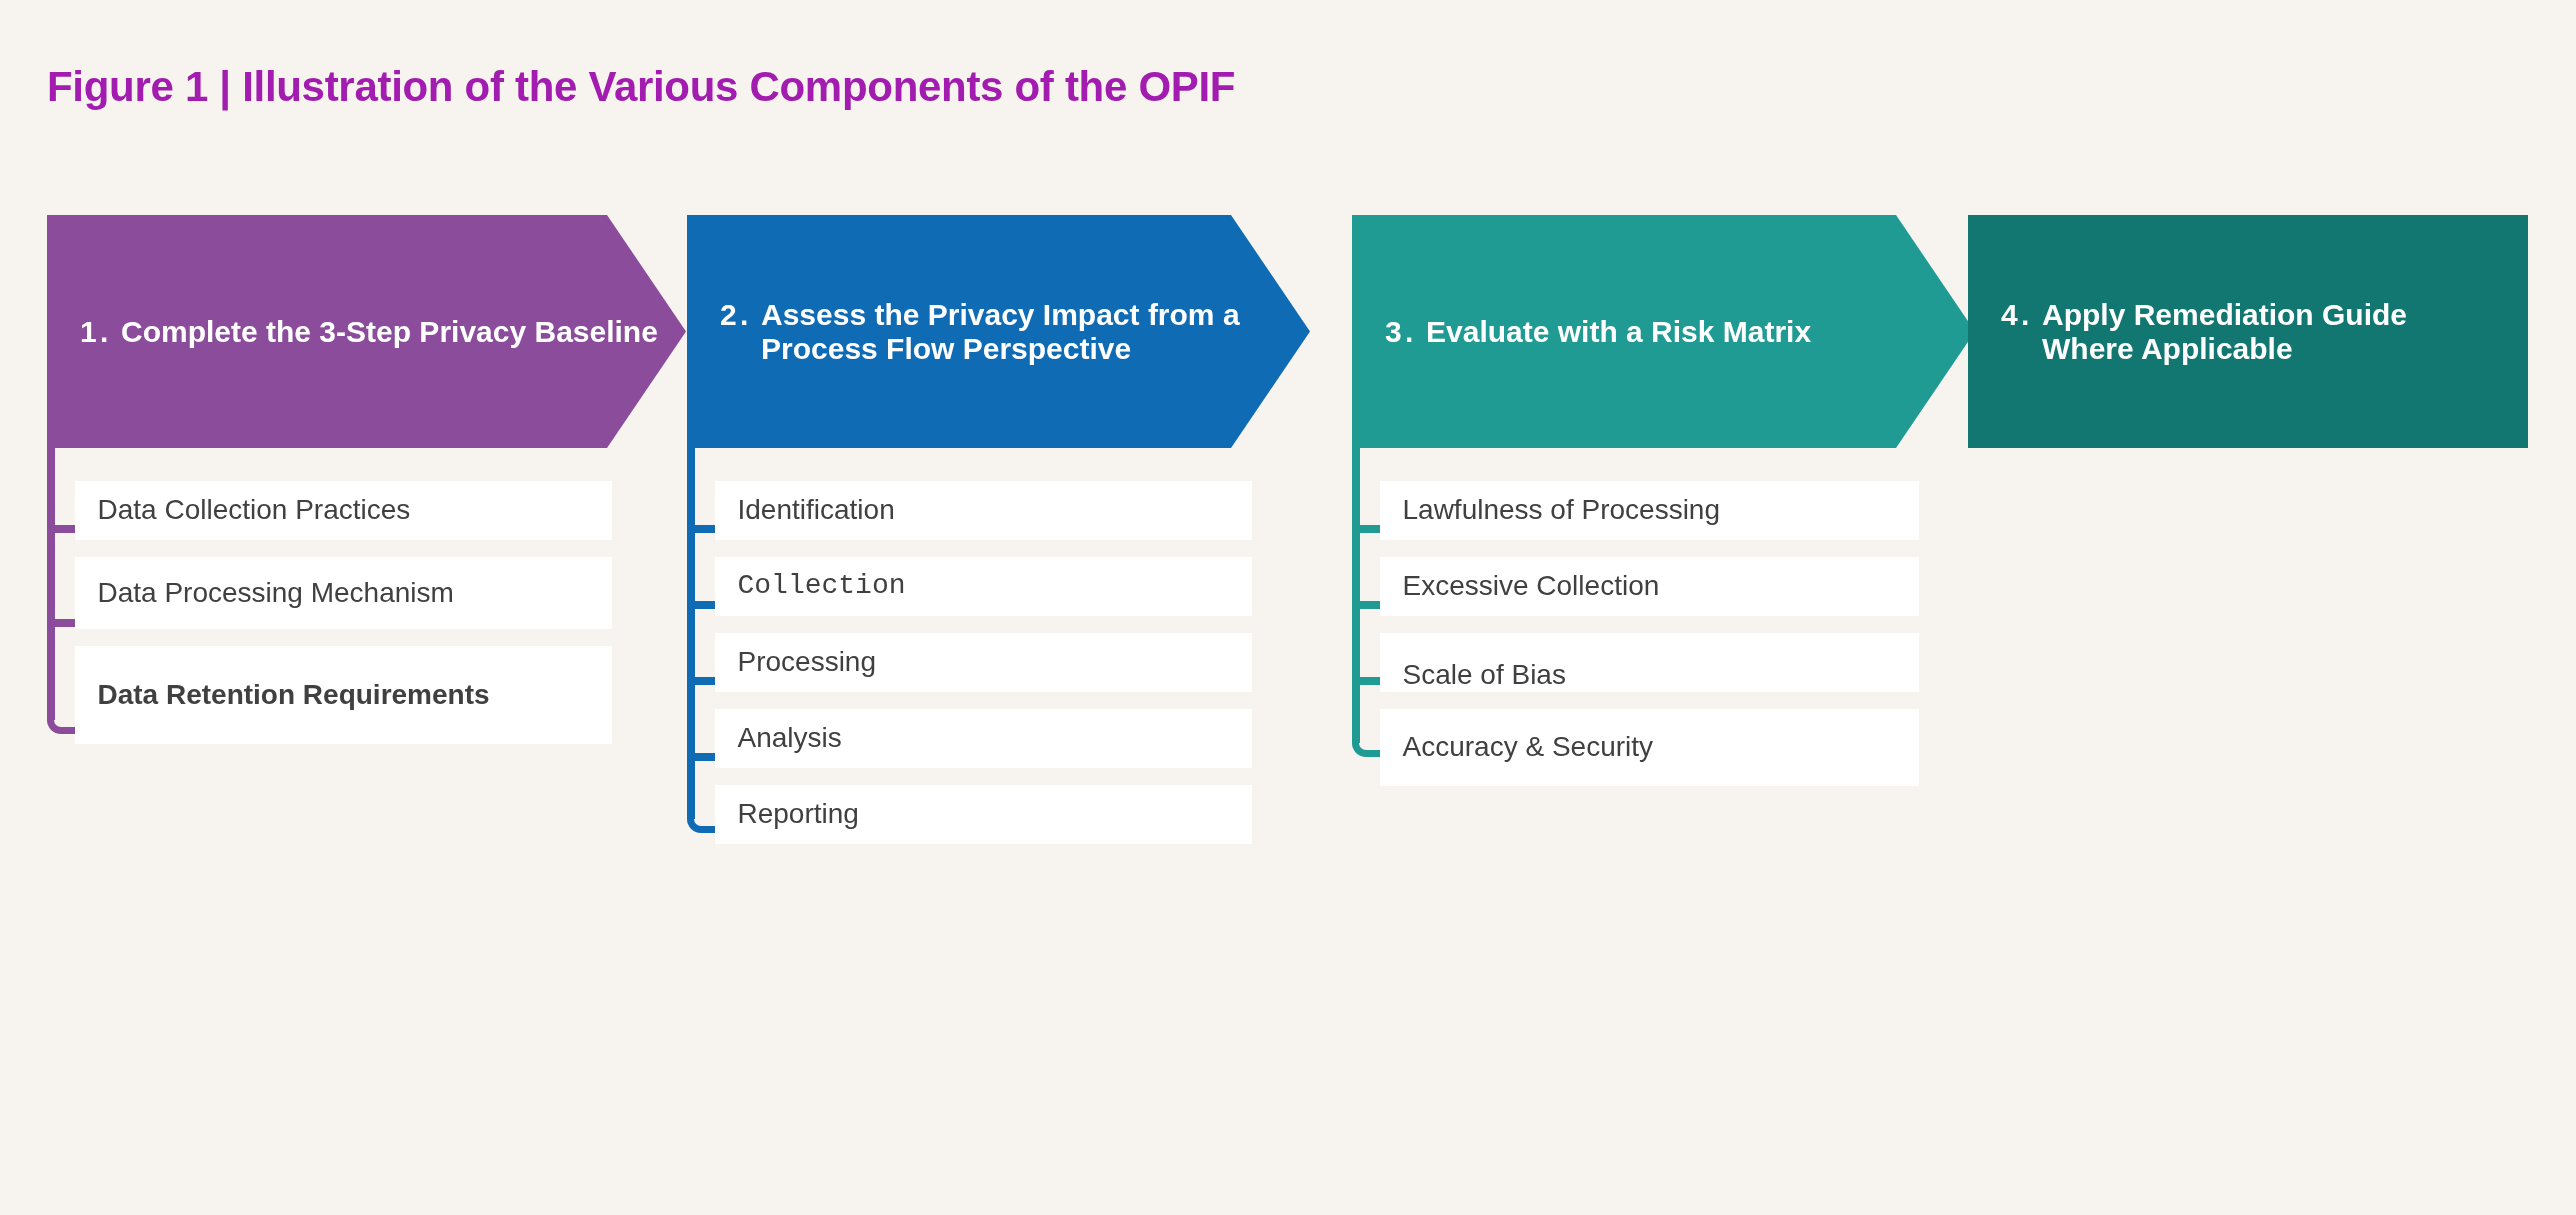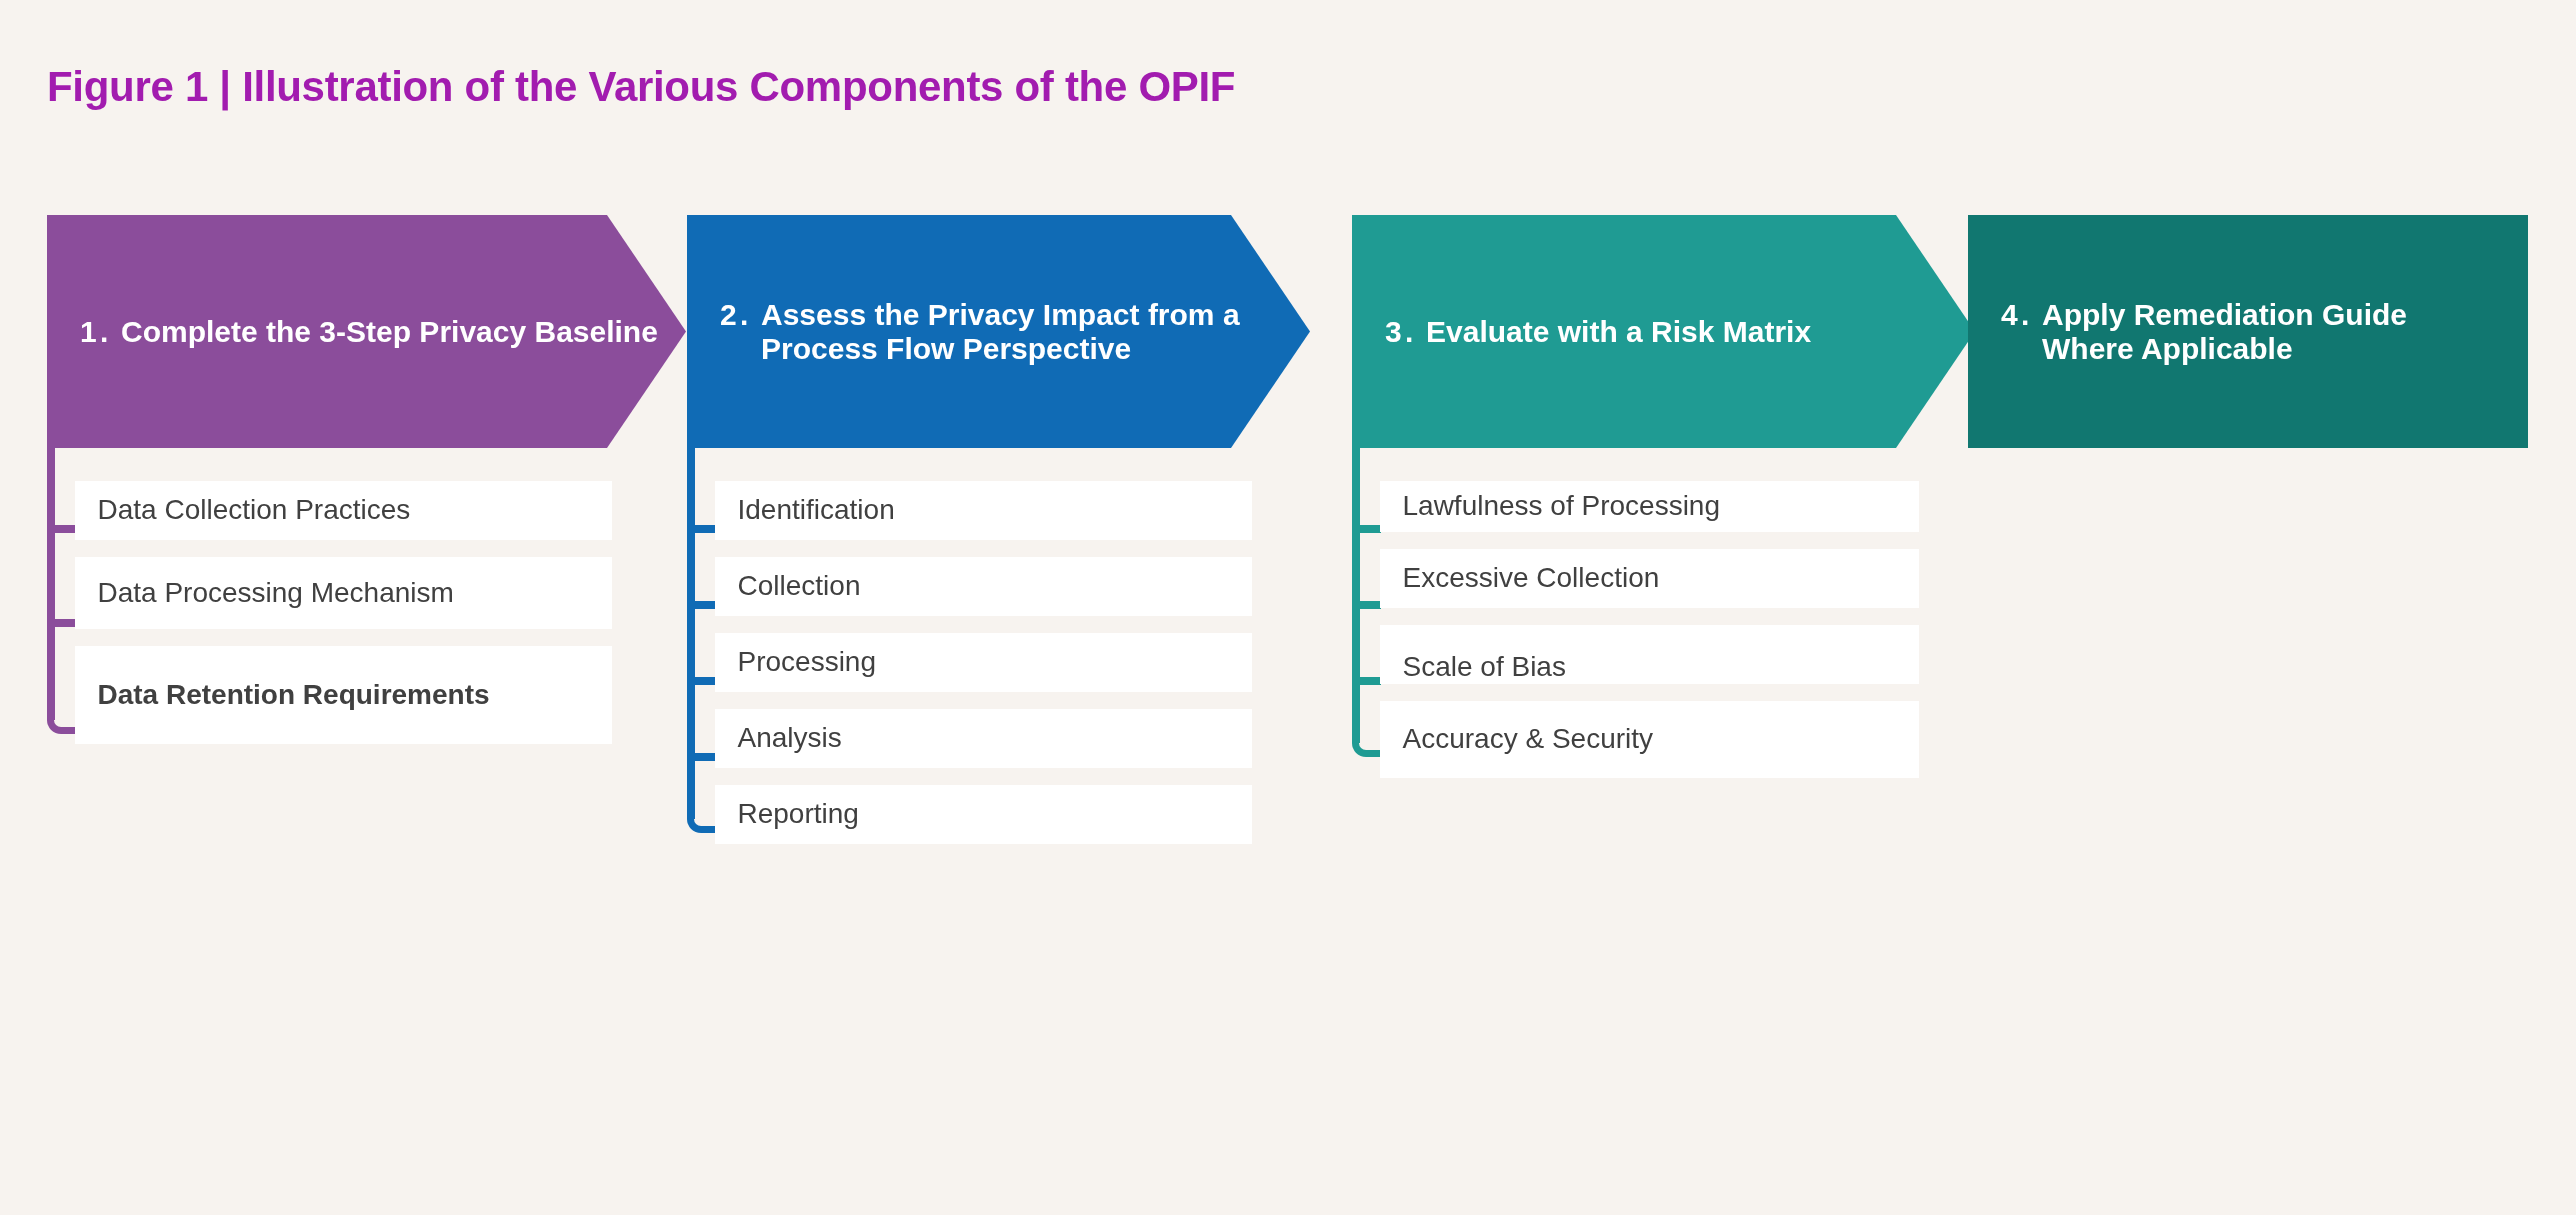--- a/index.html
+++ b/index.html
@@ -160,21 +160,21 @@
       <div class="rail-stub" style="top: 77px; background: rgb(16, 107, 181);"></div>
       <div class="rail-stub" style="top: 153px; background: rgb(16, 107, 181);"></div>
       <div class="rail-stub" style="top: 229px; background: rgb(16, 107, 181);"></div>
       <div class="rail-stub" style="top: 305px; background: rgb(16, 107, 181);"></div>
       <div class="rail-elbow" style="top: 353px; border-left-color: rgb(16, 107, 181); border-bottom-color: rgb(16, 107, 181);"></div>
     </div>
   <div class="cards">
       <div class="card" style="height: 59px;">
         <span>Identification</span>
       </div>
-      <div class="card" style="height: 59px;">
+      <div class="card" style="height: 59px; font-family: Liberation Mono, monospace;">
         <span>Collection</span>
       </div>
       <div class="card" style="height: 59px;">
         <span>Processing</span>
       </div>
       <div class="card" style="height: 59px;">
         <span>Analysis</span>
       </div>
       <div class="card" style="height: 59px;">
         <span>Reporting</span>
@@ -189,21 +189,21 @@
       <span class="chevron-label">Evaluate with a Risk Matrix</span>
     </div>
   </div>
   <div class="rail" style="background: rgb(31, 155, 147); height: 295px;">
       <div class="rail-stub" style="top: 77px; background: rgb(31, 155, 147);"></div>
       <div class="rail-stub" style="top: 153px; background: rgb(31, 155, 147);"></div>
       <div class="rail-stub" style="top: 229px; background: rgb(31, 155, 147);"></div>
       <div class="rail-elbow" style="top: 277px; border-left-color: rgb(31, 155, 147); border-bottom-color: rgb(31, 155, 147);"></div>
     </div>
   <div class="cards">
-      <div class="card" style="height: 51px;">
+      <div class="card" style="height: 59px;">
         <span>Lawfulness of Processing</span>
       </div>
       <div class="card" style="height: 59px;">
         <span>Excessive Collection</span>
       </div>
       <div class="card" style="height: 59px; align-items: flex-end;">
         <span>Scale of Bias</span>
       </div>
       <div class="card" style="height: 77px;">
         <span>Accuracy &amp; Security</span>

